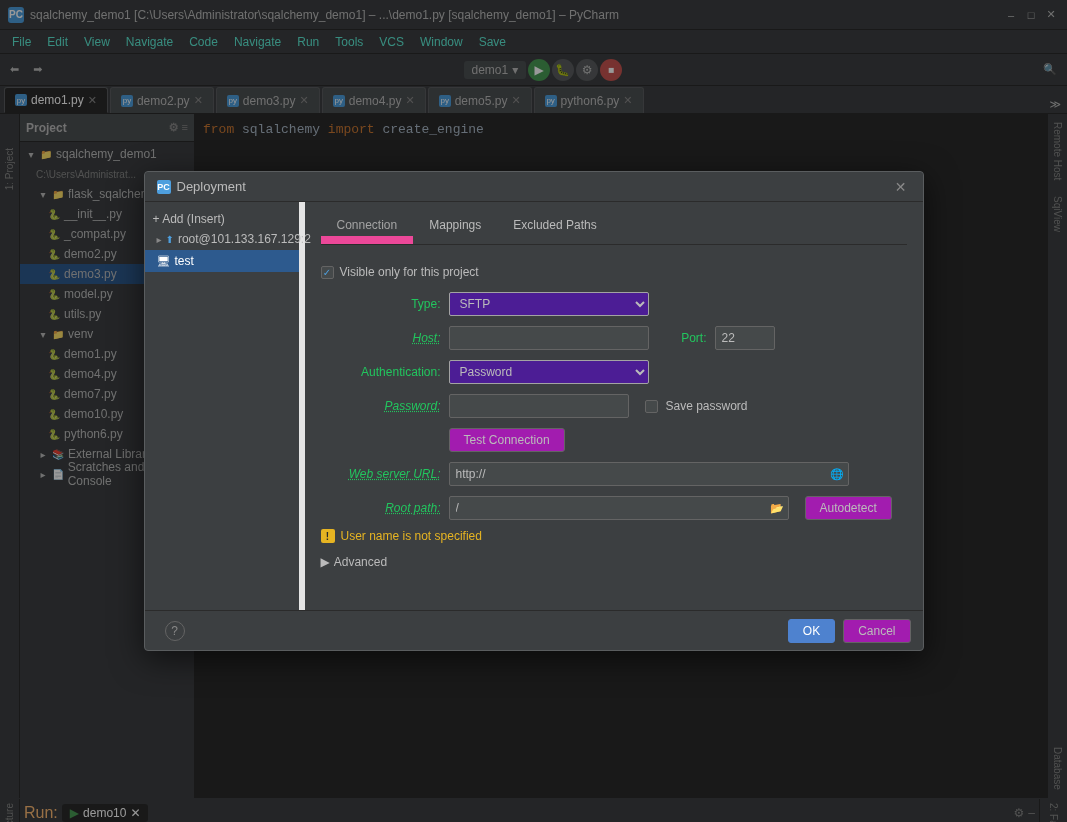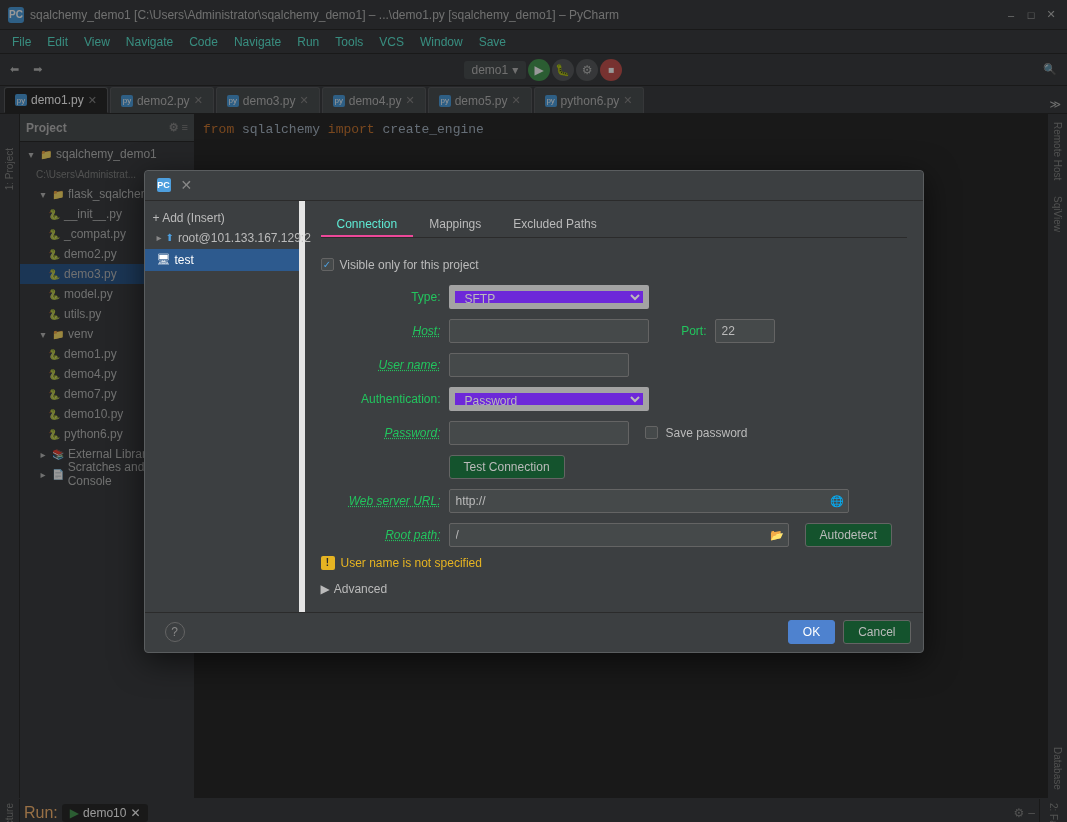--- a/index.html
+++ b/index.html
@@ -386,22 +386,22 @@
       margin-bottom: 8px;
     }
     .modal-tab {
       padding: 4px 16px;
       font-size: 12px;
       color: #bbbbbb;
       cursor: pointer;
       border-bottom: 2px solid transparent;
     }
     .modal-tab.active {
-      color: #5eead4;
-      border-bottom: 2px solid #ec4899;
+      color: #a3a3a3;
+      border-bottom: 8px solid #ec4899;
     }
     .form-row {
       display: flex;
       align-items: center;
       gap: 8px;
       min-height: 26px;
     }
     .form-label {
       width: 120px;
       font-size: 12px;
@@ -419,22 +419,22 @@
       border-radius: 2px;
       height: 24px;
       padding: 0 6px;
       font-size: 12px;
       color: #bbbbbb;
       outline: none;
     }
     .form-input-host { width: 200px; }
     .form-input-port { width: 60px; }
     .form-select {
-      background: #6d28d9;
-      border: 6px solid #a3a3a3;
+      background: #4c1d95;
+      border: 1px solid #a3a3a3;
       border-radius: 2px;
       height: 24px;
       padding: 0 6px;
       font-size: 12px;
       color: #bbbbbb;
       outline: none;
       min-width: 200px;
     }
     .checkbox-row {
       display: flex;
@@ -456,21 +456,21 @@
       content: '✓';
       font-size: 10px;
       color: #4e9fde;
     }
     .btn {
       padding: 4px 14px;
       border-radius: 3px;
       font-size: 12px;
       cursor: pointer;
       border: 1px solid #646464;
-      background: #14532d;
+      background: #a21caf;
       color: #bbbbbb;
     }
     .btn-primary {
       background: #4e82cf;
       border-color: #4e82cf;
       color: white;
     }
     .root-input-container {
       position: relative;
       flex: 1;
@@ -756,20 +756,21 @@
   <div class="bottom-toolbar">
     <span style="writing-mode:vertical-rl;font-size:10px;color:#888;cursor:pointer;">2: Favorites</span>
   </div>
 </div>
 
 <div class="modal-overlay">
   <div class="modal">
 
     <div class="modal-title-bar">
       <div class="modal-title-icon">PC</div>
+      <span class="modal-title-text">Deployment</span>
       <span class="modal-close">✕</span>
     </div>
 
     <div class="modal-body">
 
       <div class="modal-sidebar">
         <div class="add-server-btn">+ Add (Insert)</div>
         <div class="modal-sidebar-item">
           <span style="color:#888;font-size:10px;">▸</span>
           <span style="color:#4e9fde;font-size:10px;">⬆</span>
@@ -802,24 +803,20 @@
           </select>
         </div>
 
         <div class="form-row">
           <span class="form-label underline">Host:</span>
           <input class="form-input form-input-host" type="text" value="" style="">
           <span class="form-label" style="width:50px;">Port:</span>
           <input class="form-input form-input-port" type="text" value="22" style="">
         </div>
 
-        <div class="form-row">
-          <span class="form-label underline">User name:</span>
-          <input class="form-input" style="width: 180px;" type="text" value="">
-        </div>
 
         <div class="form-row">
           <span class="form-label">Authentication:</span>
           <select class="form-select">
             <option>Password</option>
             <option>Key pair</option>
           </select>
         </div>
 
         <div class="form-row">

